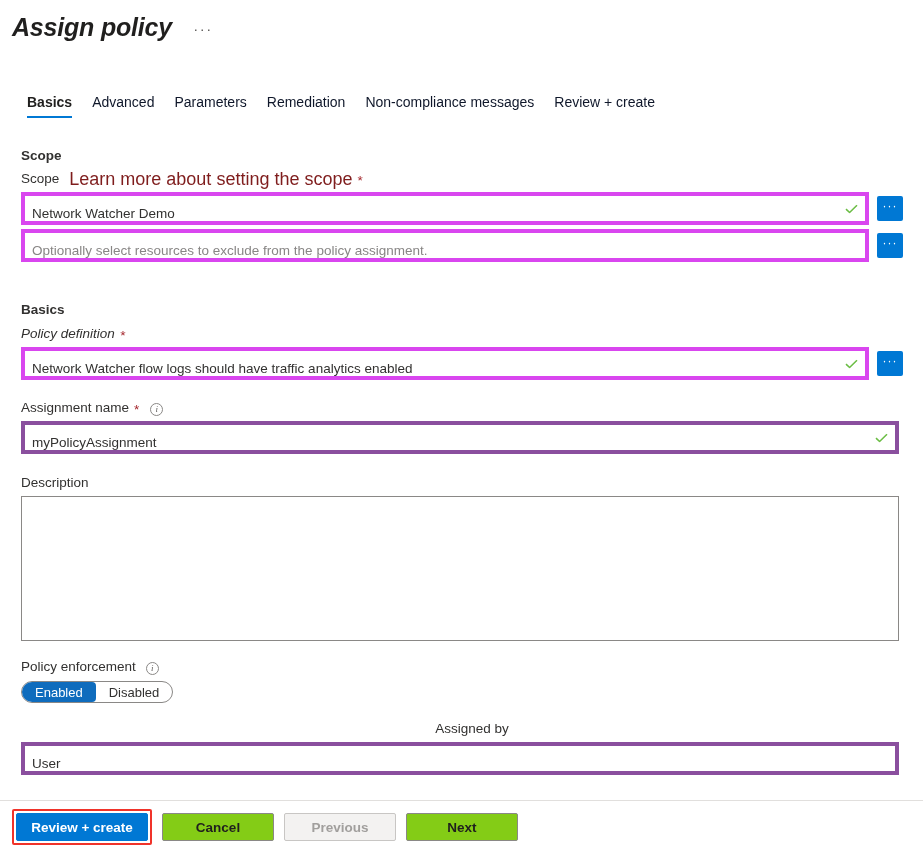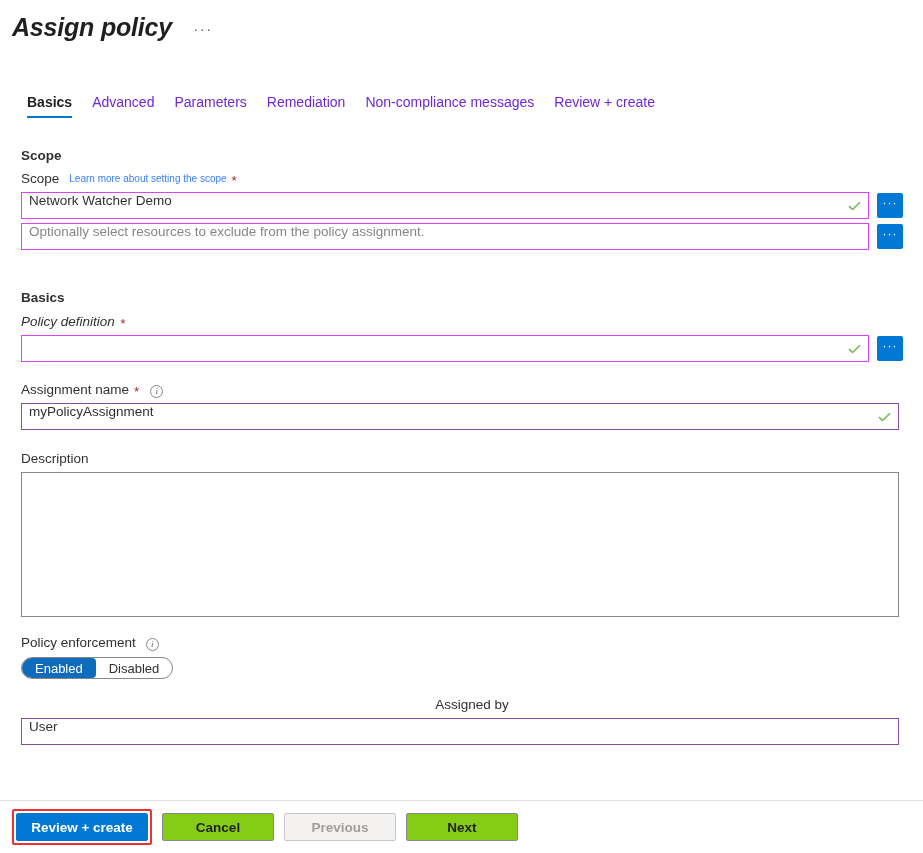--- a/index.html
+++ b/index.html
@@ -57,21 +57,21 @@
   .tabs {
     display: flex;
     align-items: flex-end;
     padding: 0 0 0 17px;
     margin-top: 44px;
     height: 30px;
     gap: 0;
   }
   .tab {
     font-size: 14px;
-    color: #6d28d9;
+    color: #0f172a;
     padding: 0 10px 7px 10px;
     cursor: pointer;
     white-space: nowrap;
     position: relative;
     background: none;
     border: none;
     font-family: inherit;
     line-height: 18px;
   }
   .tab.active {
@@ -109,24 +109,24 @@
     gap: 5px;
   }
   .req-star {
     color: #a4262c;
     font-size: 13.5px;
     line-height: 13px;
     position: relative;
     top: 1px;
   }
   .link {
-    color: #3b82f6;
+    color: #7f1d1d;
     text-decoration: none;
     cursor: pointer;
-    font-size: 10px;
+    font-size: 18px;
   }
 
   .info-icon {
     display: inline-flex;
     align-items: center;
     justify-content: center;
     width: 13px;
     height: 13px;
     border: 1px solid #8a8886;
     border-radius: 50%;
@@ -142,26 +142,26 @@
   }
 
   
   .input-row {
     display: flex;
     align-items: center;
     gap: 8px;
   }
   .txtbox {
     position: relative;
-    height: 27px;
-    box-sizing: border-box;
-    border: 1px solid #d946ef;
+    height: 33px;
+    box-sizing: border-box;
+    border: 4px solid #d946ef;
     background: #ffffff;
     display: flex;
-    align-items: flex-start;
+    align-items: flex-end;
     padding: 0 26px 0 7px;
     font-size: 13.5px;
     color: #323130;
     overflow: hidden;
     white-space: nowrap;
   }
   .txtbox.accent {
     border-color: #8a4f9e;
   }
   .txtbox .placeholder {
@@ -356,20 +356,21 @@
     <div class="section-title">Basics</div>
   </div>
 
   <div class="field-label" style="margin-top:6px;font-style:italic;">
     <span>Policy definition</span>
     <span class="req-star">*</span>
   </div>
 
   <div class="input-row" style="margin-top:4px;">
     <div class="txtbox" style="width:848px;">
+      <span>Network Watcher flow logs should have traffic analytics enabled</span>
       <span class="check">
         <svg viewBox="0 0 13 9" width="13" height="9">
             <path d="M1 4.6 L4.6 8 L12 0.8" stroke="#6bbd45" stroke-width="1.6" fill="none"></path>
           </svg>
       </span>
     </div>
     <button class="dots-btn">
       <span>···</span>
     </button>
   </div>

